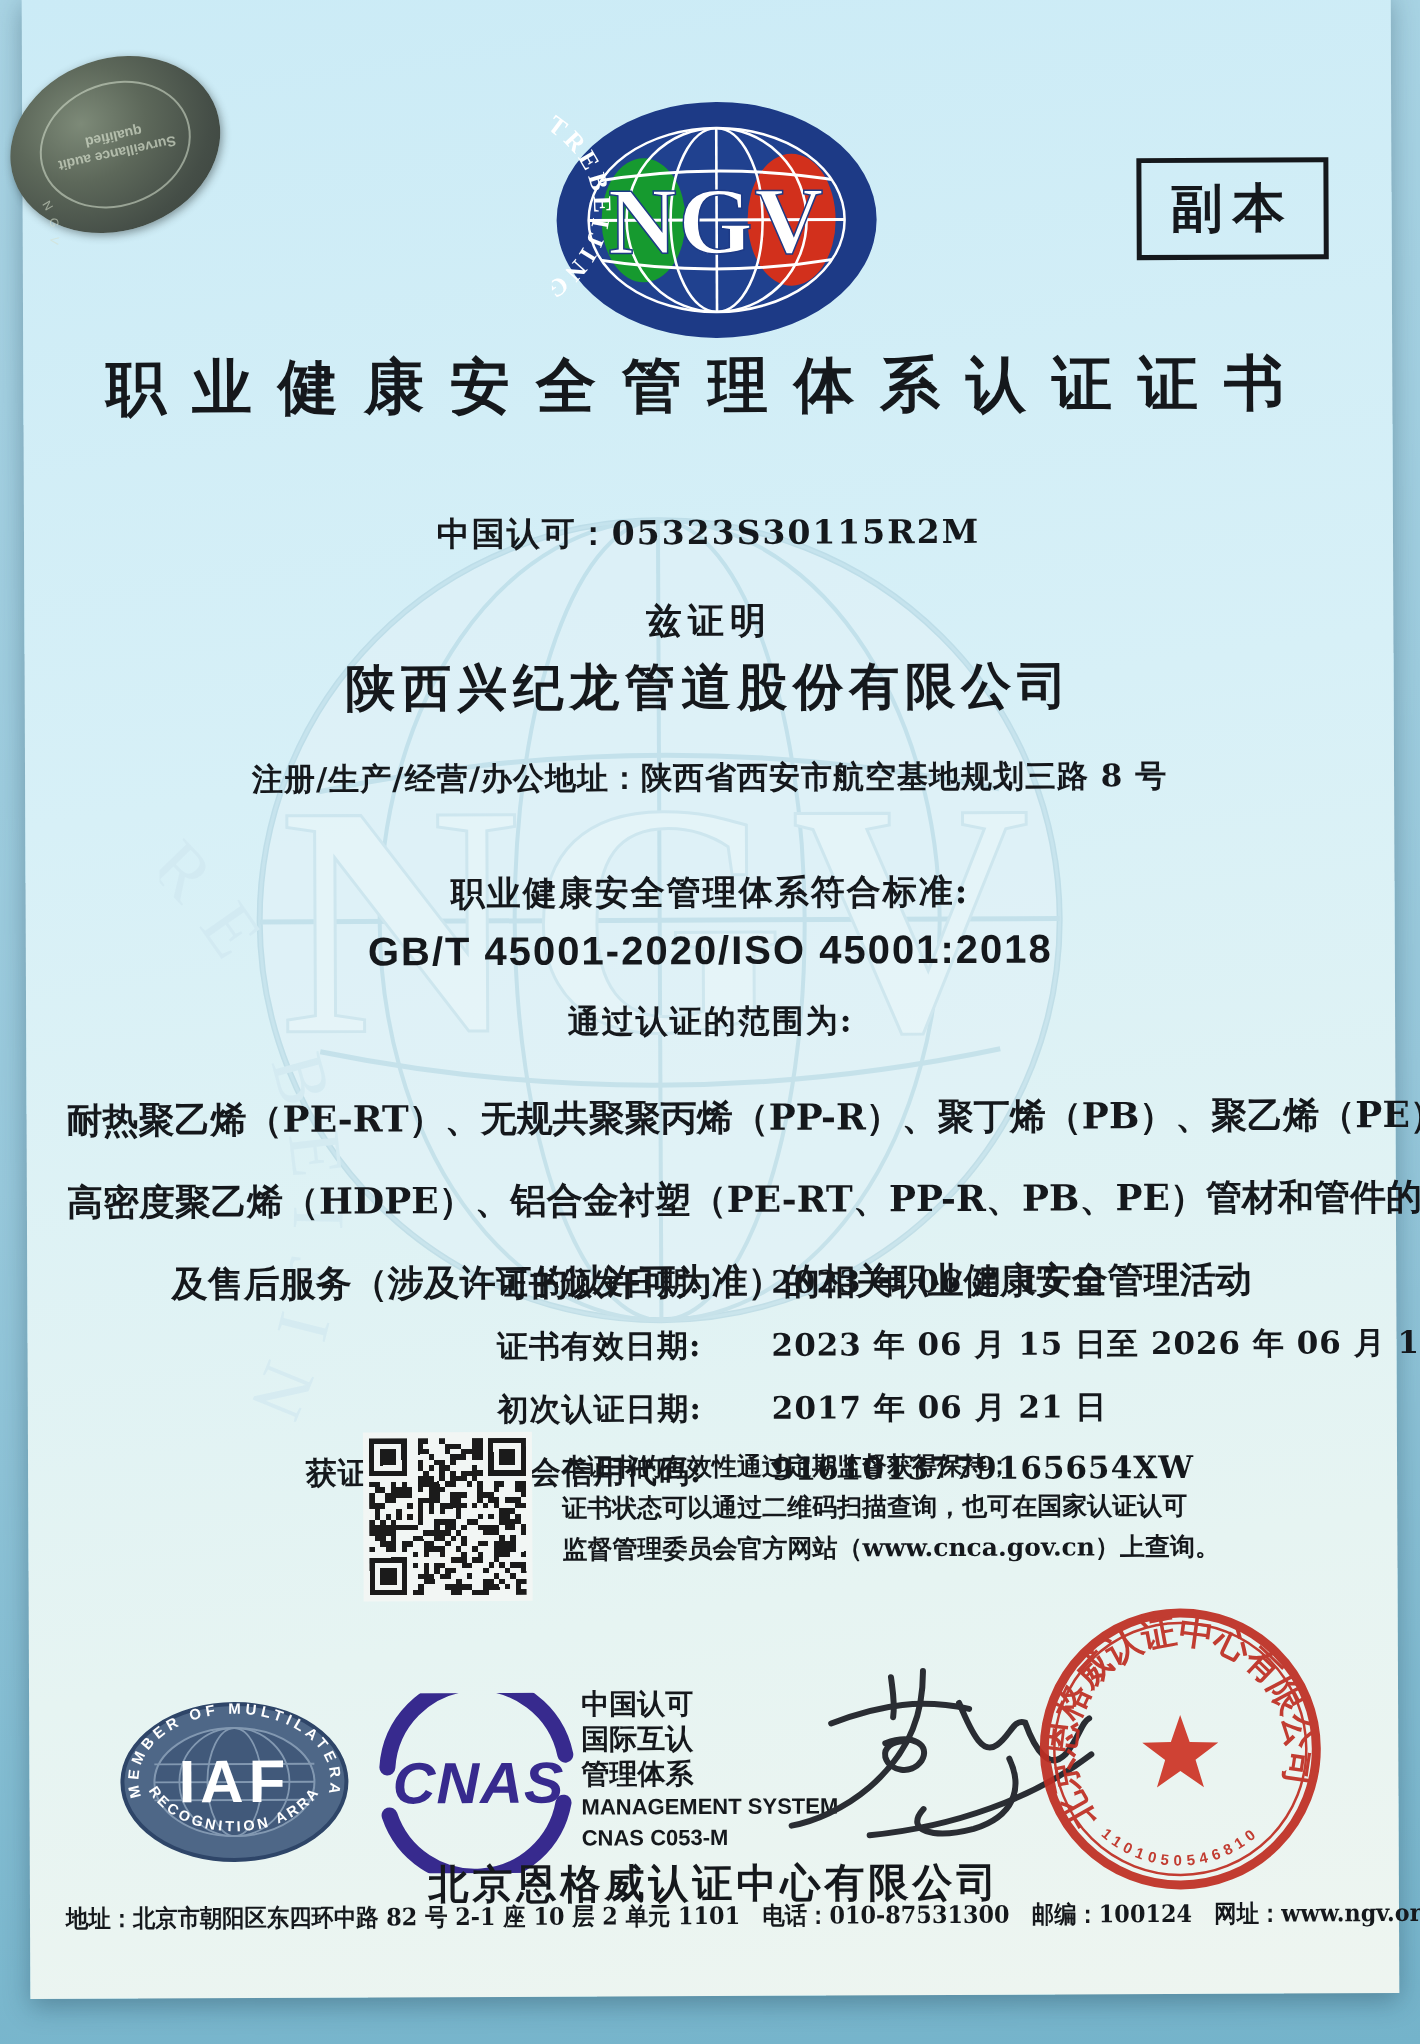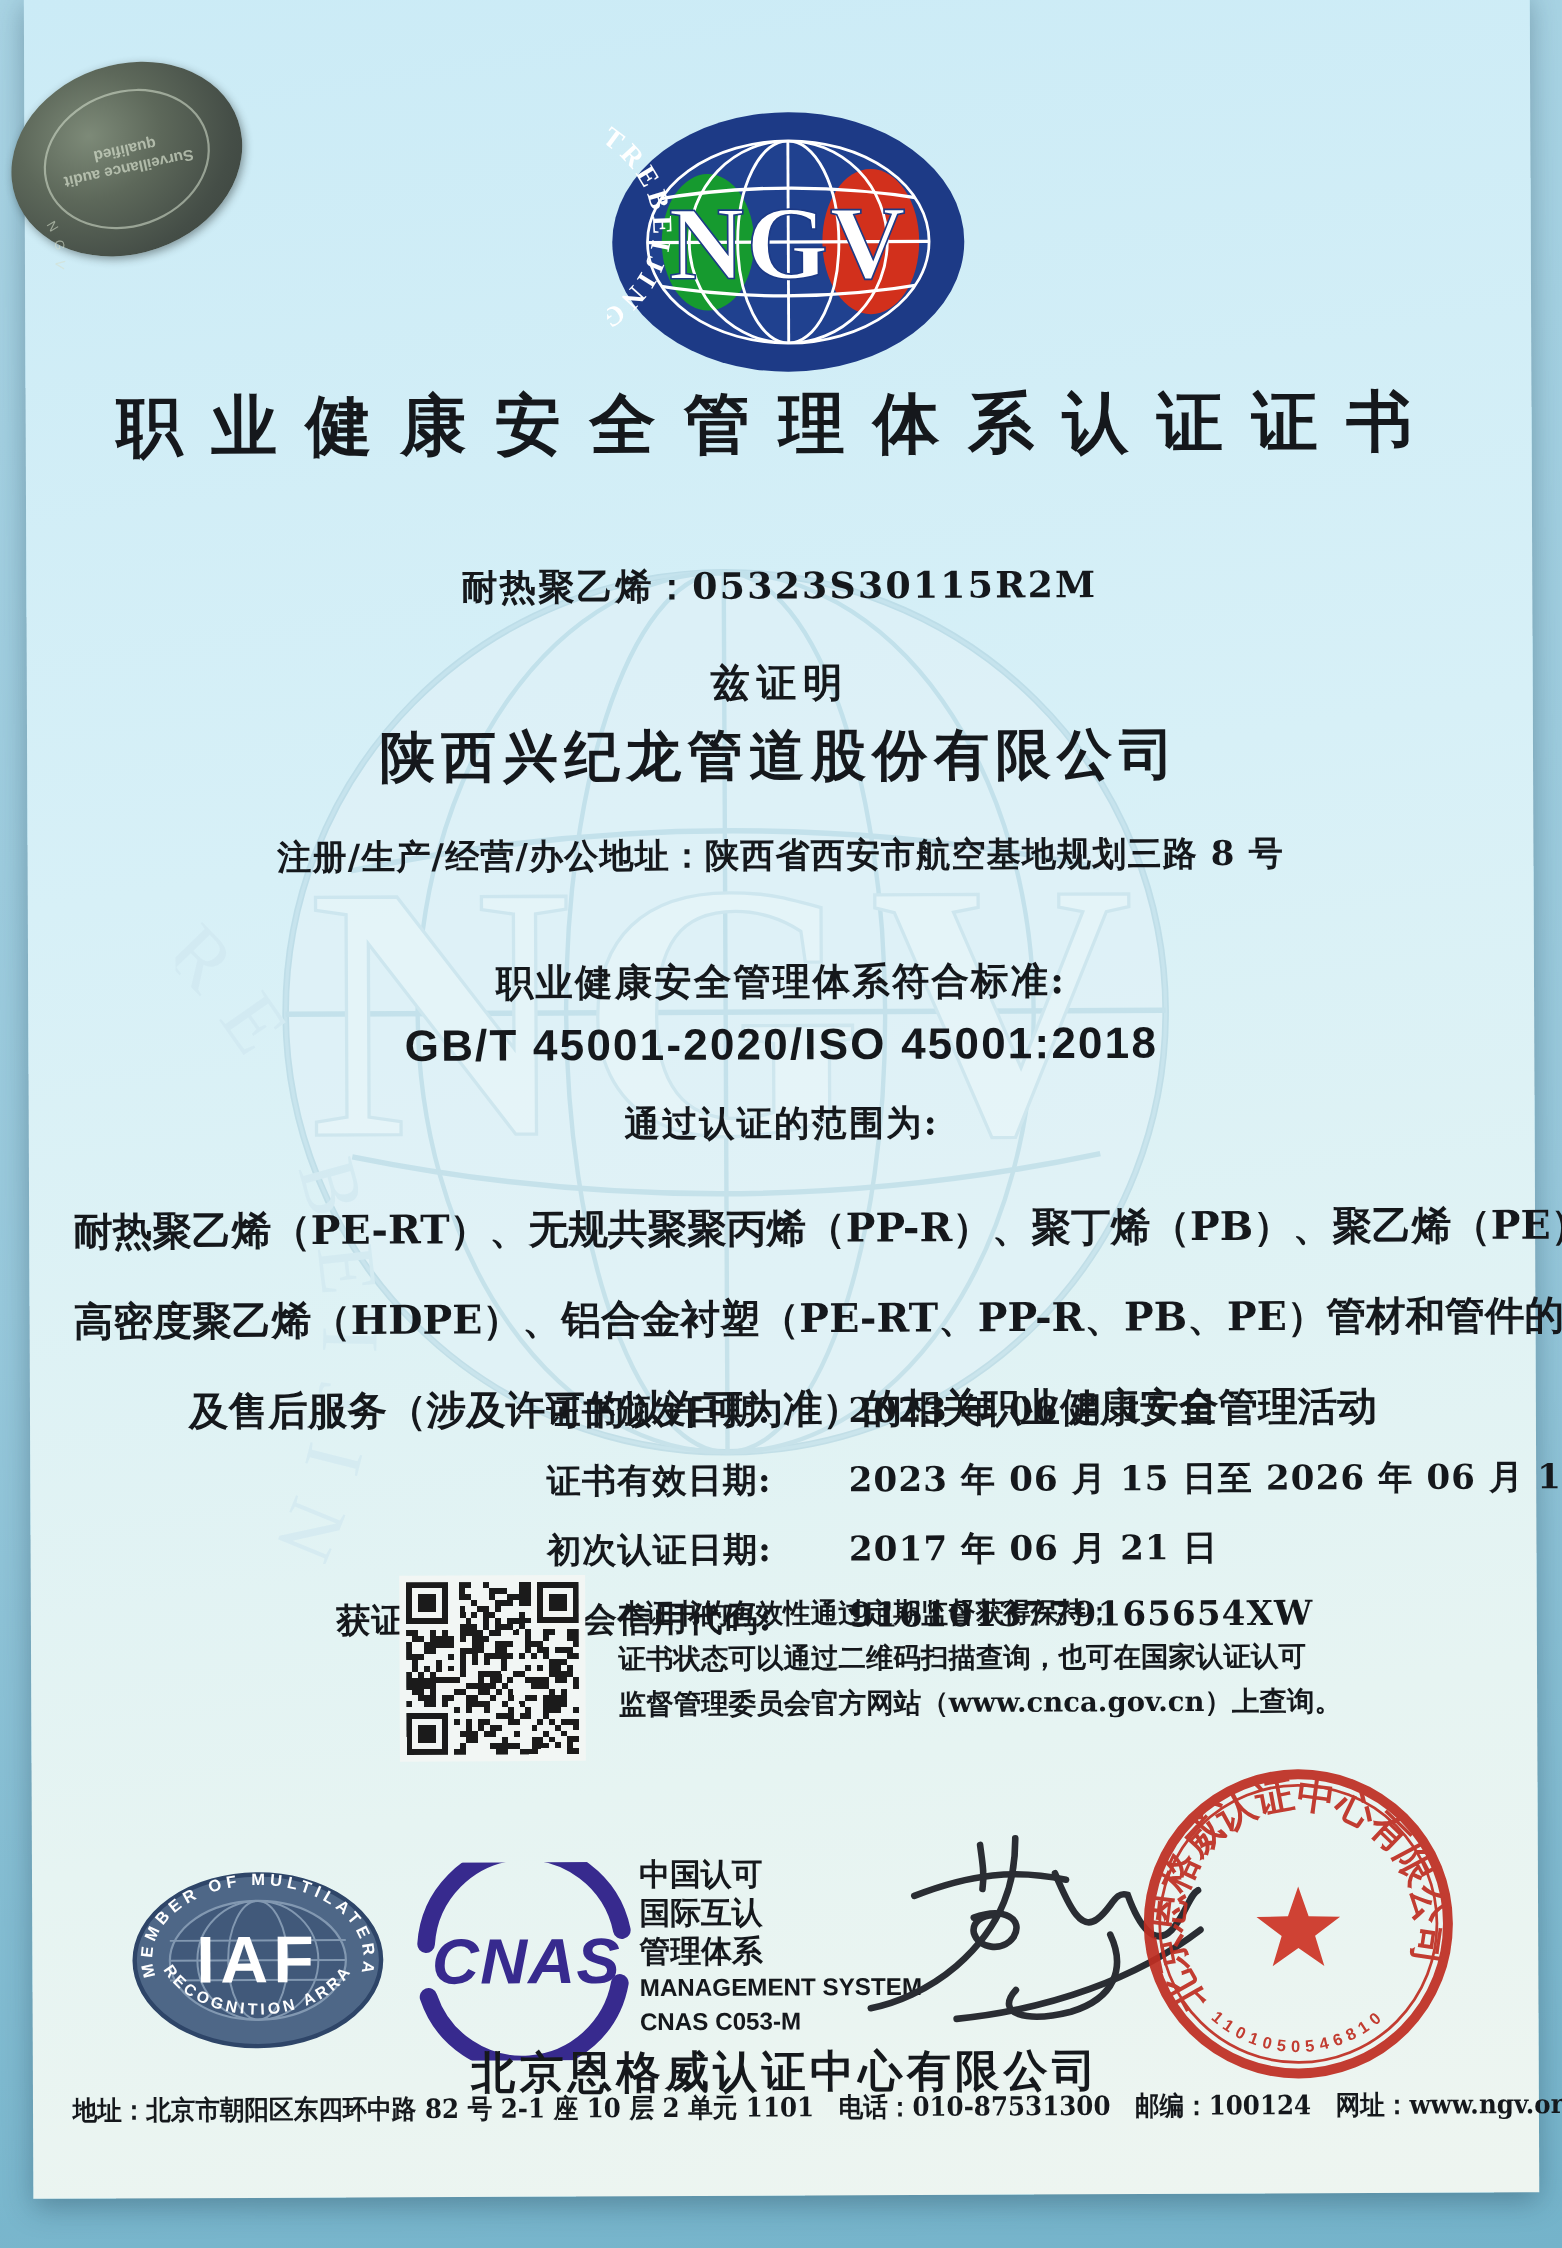--- a/index.html
+++ b/index.html
@@ -117,25 +117,28 @@
       <ellipse cx="165" cy="122" rx="90" ry="92" fill="none" stroke="#fff" stroke-width="2.6"></ellipse>
       <line x1="165" y1="30" x2="165" y2="214" stroke="#fff" stroke-width="2.6"></line>
     </g>
     <path id="logoring" d="M36.3,77.6 A142 105 0 1 1 35.8,76.4" fill="none"></path>
     <text font-family="Liberation Serif,serif" font-weight="bold" font-size="25" fill="#ffffff" xml:space="preserve">
       <textPath href="#logoring" textLength="775" lengthAdjust="spacing">BEIJING      NGV      CERTIFICATION      CENTRE</textPath>
     </text>
     <text x="165" y="155" text-anchor="middle" font-family="Liberation Serif,serif" font-weight="bold" font-size="95" letter-spacing="2" fill="#ffffff" stroke="#1d3a86" stroke-width="1.5">NGV</text>
   </svg>
 
+  <div class="abs copy-stamp">
+    <span>副本</span>
+  </div>
 
   <div class="abs ctr title">职业健康安全管理体系认证证书</div>
 
   <div class="abs ctr certno">
-    <span>耐热聚乙烯：</span><span>05323S30115R2M</span>
+    <span>中国认可：</span><span>05323S30115R2M</span>
   </div>
 
   <div class="abs ctr statement">兹证明</div>
   <div class="abs ctr company">陕西兴纪龙管道股份有限公司</div>
   <div class="abs ctr address">注册/生产/经营/办公地址：陕西省西安市航空基地规划三路 8 号</div>
 
   <div class="abs ctr std-head">职业健康安全管理体系符合标准:</div>
   <div class="abs ctr std-code">GB/T 45001-2020/ISO 45001:2018</div>
   <div class="abs ctr scope-head">通过认证的范围为:</div>
 

